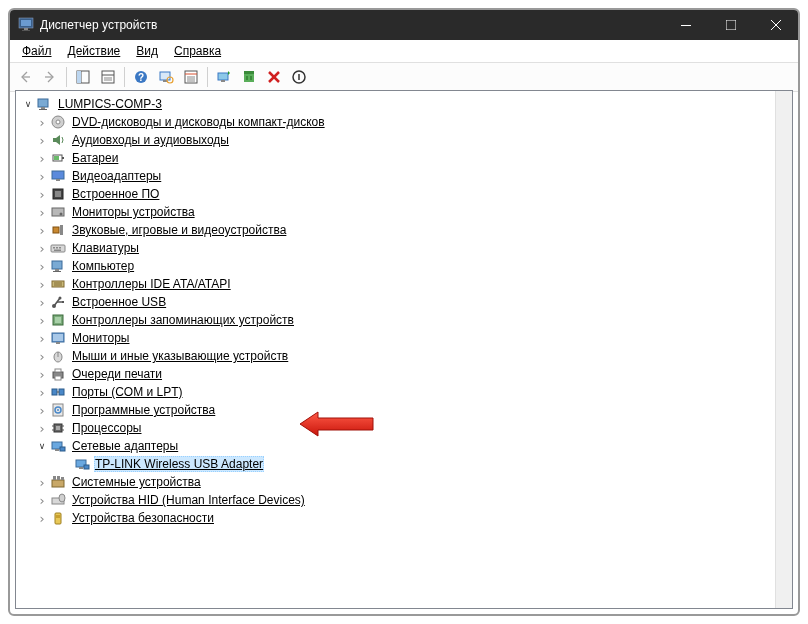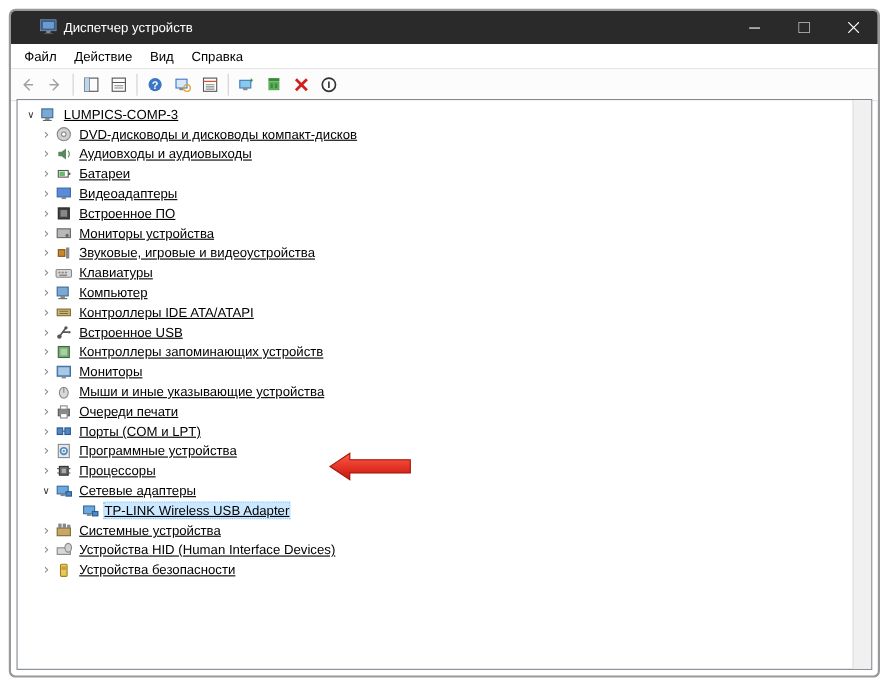--- a/index.html
+++ b/index.html
@@ -19,38 +19,39 @@
     height: 608px;
     position: relative;
     overflow: hidden;
   }
   .titlebar {
     background: #2a2a2a;
     height: 30px;
     display: flex;
     align-items: center;
     color: #fff;
-    padding-left: 26px;
+    padding-left: 8px;
   }
   .titlebar .title-text { margin-left: 6px; font-size: 12px; }
   .titlebar .spacer { flex: 1; }
   .win-btn {
     width: 45px; height: 30px; display: flex; align-items: center; justify-content: center;
     color: #fff;
   }
   .menubar {
     background: #fff;
     border-bottom: 1px solid #e0e0e0;
     padding: 2px 4px;
     display: flex;
     gap: 0;
   }
   .menubar .menu-item {
     padding: 2px 8px;
     cursor: default;
+    text-decoration: underline;
   }
   .toolbar {
     background: #fcfcfc;
     border-bottom: 1px solid #e0e0e0;
     padding: 3px 4px;
     display: flex;
     align-items: center;
     gap: 3px;
   }
   .tbtn {
@@ -387,21 +388,21 @@
           <span class="label">Мониторы</span>
         </div>
         <div class="tree-row indent-1">
           <span class="expander" style="color: rgb(136, 136, 136); font-family: monospace; font-size: 13px;">›</span>
           <span class="ticon">
             <svg width="16" height="16" viewBox="0 0 16 16">
               <ellipse cx="8" cy="9" rx="4" ry="5" fill="#d8d8d8" stroke="#888"></ellipse>
               <line x1="8" y1="4" x2="8" y2="9" stroke="#888"></line>
             </svg>
           </span>
-          <span class="label">Мыши и иные указывающие устройства</span>
+          <span class="label">Мыши и иные указывающие устройств</span>
         </div>
         <div class="tree-row indent-1">
           <span class="expander" style="color: rgb(136, 136, 136); font-family: monospace; font-size: 13px;">›</span>
           <span class="ticon">
             <svg width="16" height="16" viewBox="0 0 16 16">
               <rect x="3" y="6" width="10" height="6" fill="#888" stroke="#555"></rect>
               <rect x="5" y="3" width="6" height="3" fill="#fff" stroke="#888"></rect>
               <rect x="5" y="10" width="6" height="4" fill="#fff" stroke="#888"></rect>
             </svg>
           </span>

